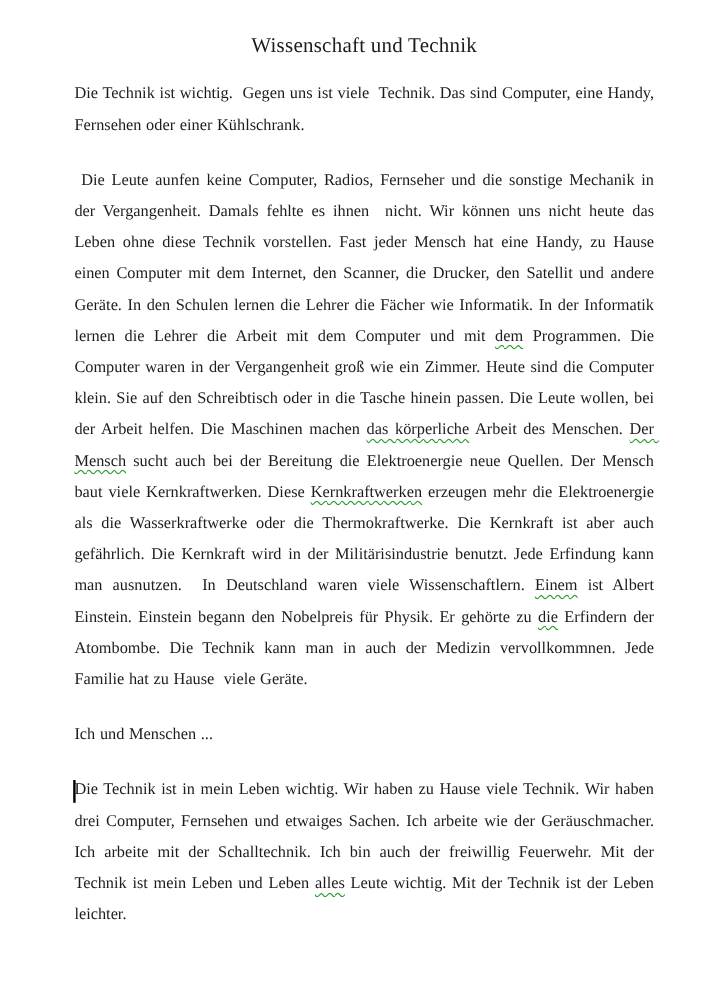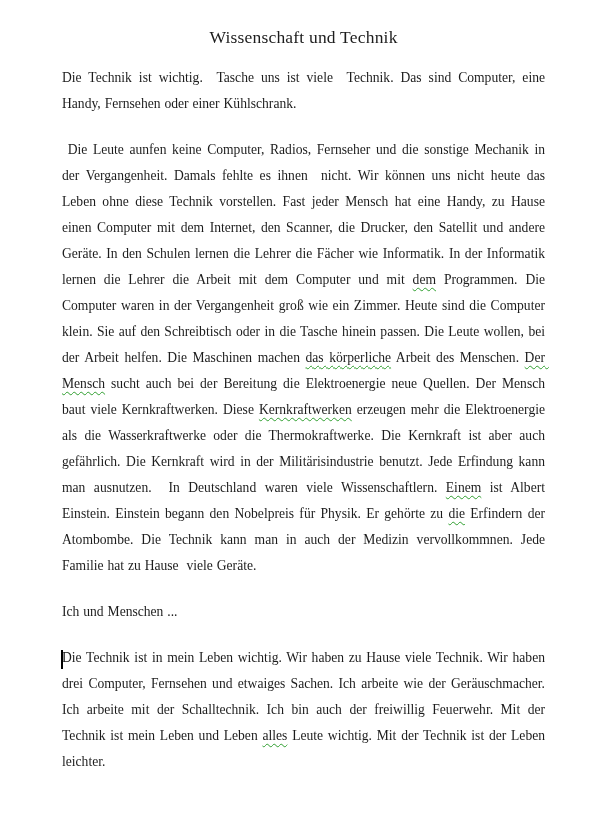--- a/index.html
+++ b/index.html
@@ -48,20 +48,20 @@
     height: 19px;
     background: #000000;
   }
 </style>
 </head>
 <body>
 
 <div class="doc">
   <h1 class="doc-title">Wissenschaft und Technik</h1>
   <div>
-      <p class="para"><span>Die Technik ist wichtig.  Tasche uns ist viele  Technik. Das sind Computer, eine Handy, Fernsehen oder einer Kühlschrank.</span></p>
+      <p class="para"><span>Die Technik ist wichtig.  Gegen uns ist viele  Technik. Das sind Computer, eine Handy, Fernsehen oder einer Kühlschrank.</span></p>
       <p class="para"><span> Die Leute aunfen keine Computer, Radios, Fernseher und die sonstige Mechanik in der Vergangenheit. Damals fehlte es ihnen  nicht. Wir können uns nicht heute das Leben ohne diese Technik vorstellen. Fast jeder Mensch hat eine Handy, zu Hause einen Computer mit dem Internet, den Scanner, die Drucker, den Satellit und andere Geräte. In den Schulen lernen die Lehrer die Fächer wie Informatik. In der Informatik lernen die Lehrer die Arbeit mit dem Computer und mit </span><span class="squiggle">dem</span><span> Programmen. Die Computer waren in der Vergangenheit groß wie ein Zimmer. Heute sind die Computer klein. Sie auf den Schreibtisch oder in die Tasche hinein passen. Die Leute wollen, bei der Arbeit helfen. Die Maschinen machen </span><span class="squiggle">das körperliche</span><span> Arbeit des Menschen. </span><span class="squiggle">Der Mensch</span><span> sucht auch bei der Bereitung die Elektroenergie neue Quellen. Der Mensch baut viele Kernkraftwerken. Diese </span><span class="squiggle">Kernkraftwerken</span><span> erzeugen mehr die Elektroenergie als die Wasserkraftwerke oder die Thermokraftwerke. Die Kernkraft ist aber auch gefährlich. Die Kernkraft wird in der Militärisindustrie benutzt. Jede Erfindung kann man ausnutzen.  In Deutschland waren viele Wissenschaftlern. </span><span class="squiggle">Einem</span><span> ist Albert Einstein. Einstein begann den Nobelpreis für Physik. Er gehörte zu </span><span class="squiggle">die</span><span> Erfindern der Atombombe. Die Technik kann man in auch der Medizin vervollkommnen. Jede Familie hat zu Hause  viele Geräte.</span></p>
       <p class="para"><span>Ich und Menschen ...</span></p>
       <p class="para"><span>Die Technik ist in mein Leben wichtig. Wir haben zu Hause viele Technik. Wir haben drei Computer, Fernsehen und etwaiges Sachen. Ich arbeite wie der Geräuschmacher. Ich arbeite mit der Schalltechnik. Ich bin auch der freiwillig Feuerwehr. Mit der Technik ist mein Leben und Leben </span><span class="squiggle">alles</span><span> Leute wichtig. Mit der Technik ist der Leben leichter.</span></p>
     </div>
 </div>
 
 <div class="caret" style="display: block;"></div>
 
 </body></html>

